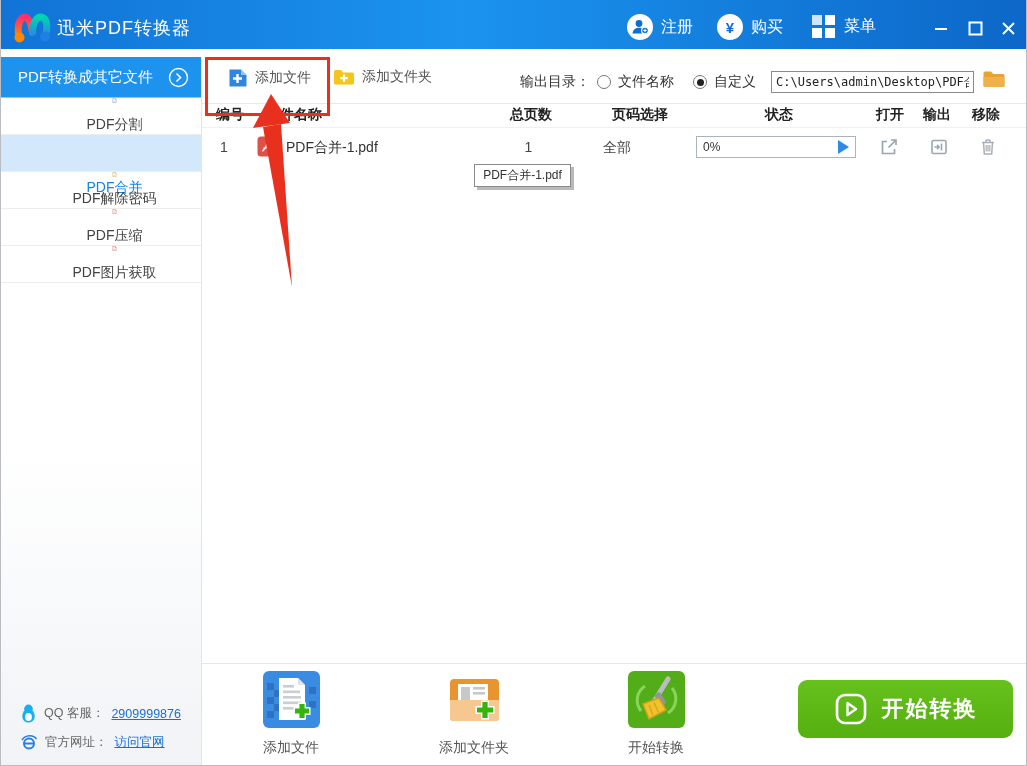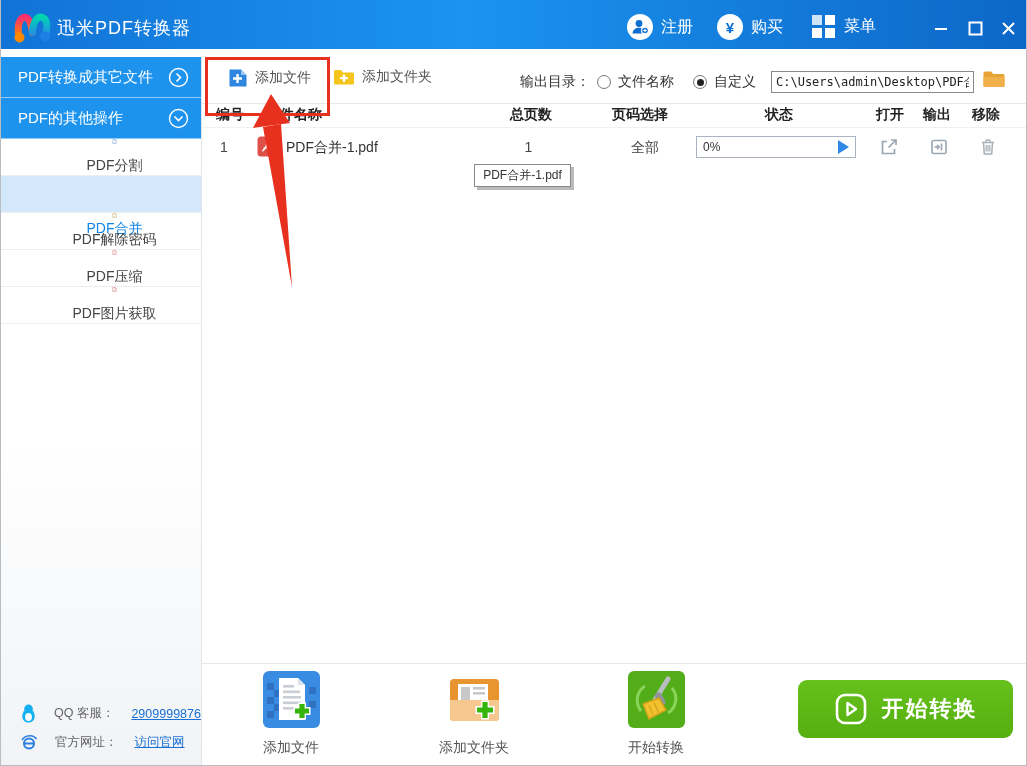--- a/index.html
+++ b/index.html
@@ -23,21 +23,21 @@
   .sidebar { position:absolute; left:0; top:57px; width:201px; height:709px;
              background:linear-gradient(#ffffff 55%, #f1f3f6); border-right:1px solid #e3e6e9; }
   .sgroup { height:41px; background:#1e93ee; border-bottom:1px solid rgba(255,255,255,.5);
             color:#fff; font-size:15px; display:flex; align-items:center; padding-left:17px;
             position:relative; cursor:pointer; }
   .sgroup .chev { position:absolute; right:12px; top:10px; }
   .sitem { height:37px; border-bottom:1px solid #ededed; display:flex; align-items:center;
            gap:13px; padding-left:27px; font-size:14px; color:#444; background:#fff; cursor:pointer;flex-direction:column; }
   .sitem.sel { background:#d3e9fb; color:#1285e6;gap:44px; }
   .side-foot { position:absolute; left:0; bottom:10px; width:200px; font-size:12.5px; color:#666; }
-  .side-foot .frow { display:flex; align-items:center; gap:17px; padding:5px 0 5px 19px; }
+  .side-foot .frow { display:flex; align-items:center; gap:7px; padding:5px 0 5px 19px; }
   .side-foot a { color:#1a6fd4; }
 
   
   .toolbar { position:absolute; left:201px; top:57px; width:826px; height:47px; background:#fff;
              border-bottom:1px solid #e8e8e8; }
   .tb-btn { position:absolute; display:flex; align-items:center; gap:7px; font-size:14px; color:#555; cursor:pointer; }
   .radio { width:14px; height:14px; border:1.5px solid #777; border-radius:50%; display:inline-block;
            position:relative; background:#fff; }
   .radio.on::after { content:""; position:absolute; left:2.5px; top:2.5px; width:7px; height:7px;
                      border-radius:50%; background:#222; }
@@ -139,27 +139,20 @@
       </svg>
     </div>
   </div>
 
   <div class="sidebar">
     <div class="sgroup">
       <span>PDF转换成其它文件</span>
       <svg class="chev" width="21" height="21" viewBox="0 0 21 21">
         <circle cx="10.5" cy="10.5" r="9" fill="none" stroke="#fff" stroke-width="1.4"></circle>
         <path d="M8.5 6.5 L12.5 10.5 L8.5 14.5" fill="none" stroke="#fff" stroke-width="1.6"></path>
-      </svg>
-    </div>
-    <div class="sgroup">
-      <span>PDF的其他操作</span>
-      <svg class="chev" width="21" height="21" viewBox="0 0 21 21">
-        <circle cx="10.5" cy="10.5" r="9" fill="none" stroke="#fff" stroke-width="1.4"></circle>
-        <path d="M6.5 8.5 L10.5 12.5 L14.5 8.5" fill="none" stroke="#fff" stroke-width="1.6"></path>
       </svg>
     </div>
 
     <div class="sitem">
       <svg width="15" height="18" viewBox="0 0 15 18">
         <path d="M1.5 1 H9.5 L13.5 5 V17 H1.5 Z" fill="none" stroke="#3c78c8" stroke-width="1.4"></path>
         <path d="M9.5 1 V5 H13.5" fill="none" stroke="#3c78c8" stroke-width="1.2"></path>
         <path d="M5 13 C6 10 7 10 8.5 13" fill="none" stroke="#3c78c8" stroke-width="1.2"></path>
       </svg>
       <span>PDF分割</span>
@@ -272,21 +265,21 @@
   <div>
     <div class="trow-cell" style="left:219px">1</div>
 
     <svg class="abs" style="left:256px;top:136px" width="21" height="21" viewBox="0 0 21 21">
       <rect x="0.5" y="0.5" width="20" height="20" rx="3.5" fill="#dd5149"></rect>
       <path d="M10.5 4.5 C10.3 8.5 8 12.7 5.8 14.8 M10.5 4.5 C10.9 8.6 13.3 12.8 15.5 14.4 M7 12.3 C9.3 11.3 12 11.3 14.2 12.1" stroke="#fff" stroke-width="1.5" fill="none" stroke-linecap="round"></path>
     </svg>
 
     <div class="trow-cell" style="left:285px;color:#333">PDF合并-1.pdf</div>
     <div class="trow-cell" style="left:505px;width:45px;text-align:center">1</div>
-    <div class="trow-cell" style="left:602px;width:56px;text-align:right">全部</div>
+    <div class="trow-cell" style="left:602px;width:56px;text-align:left">全部</div>
 
     <div class="progress">
       <span>0%</span>
       <span class="tri"></span>
     </div>
 
     <div class="rowico" style="left:878px">
       <svg width="20" height="20" viewBox="0 0 20 20">
         <path d="M8 4.5 H3.5 V16.5 H15.5 V12" fill="none" stroke="#9aa6b2" stroke-width="1.7"></path>
         <path d="M9.5 10.5 L17 3 M12 3 H17 V8" fill="none" stroke="#9aa6b2" stroke-width="1.7"></path>

